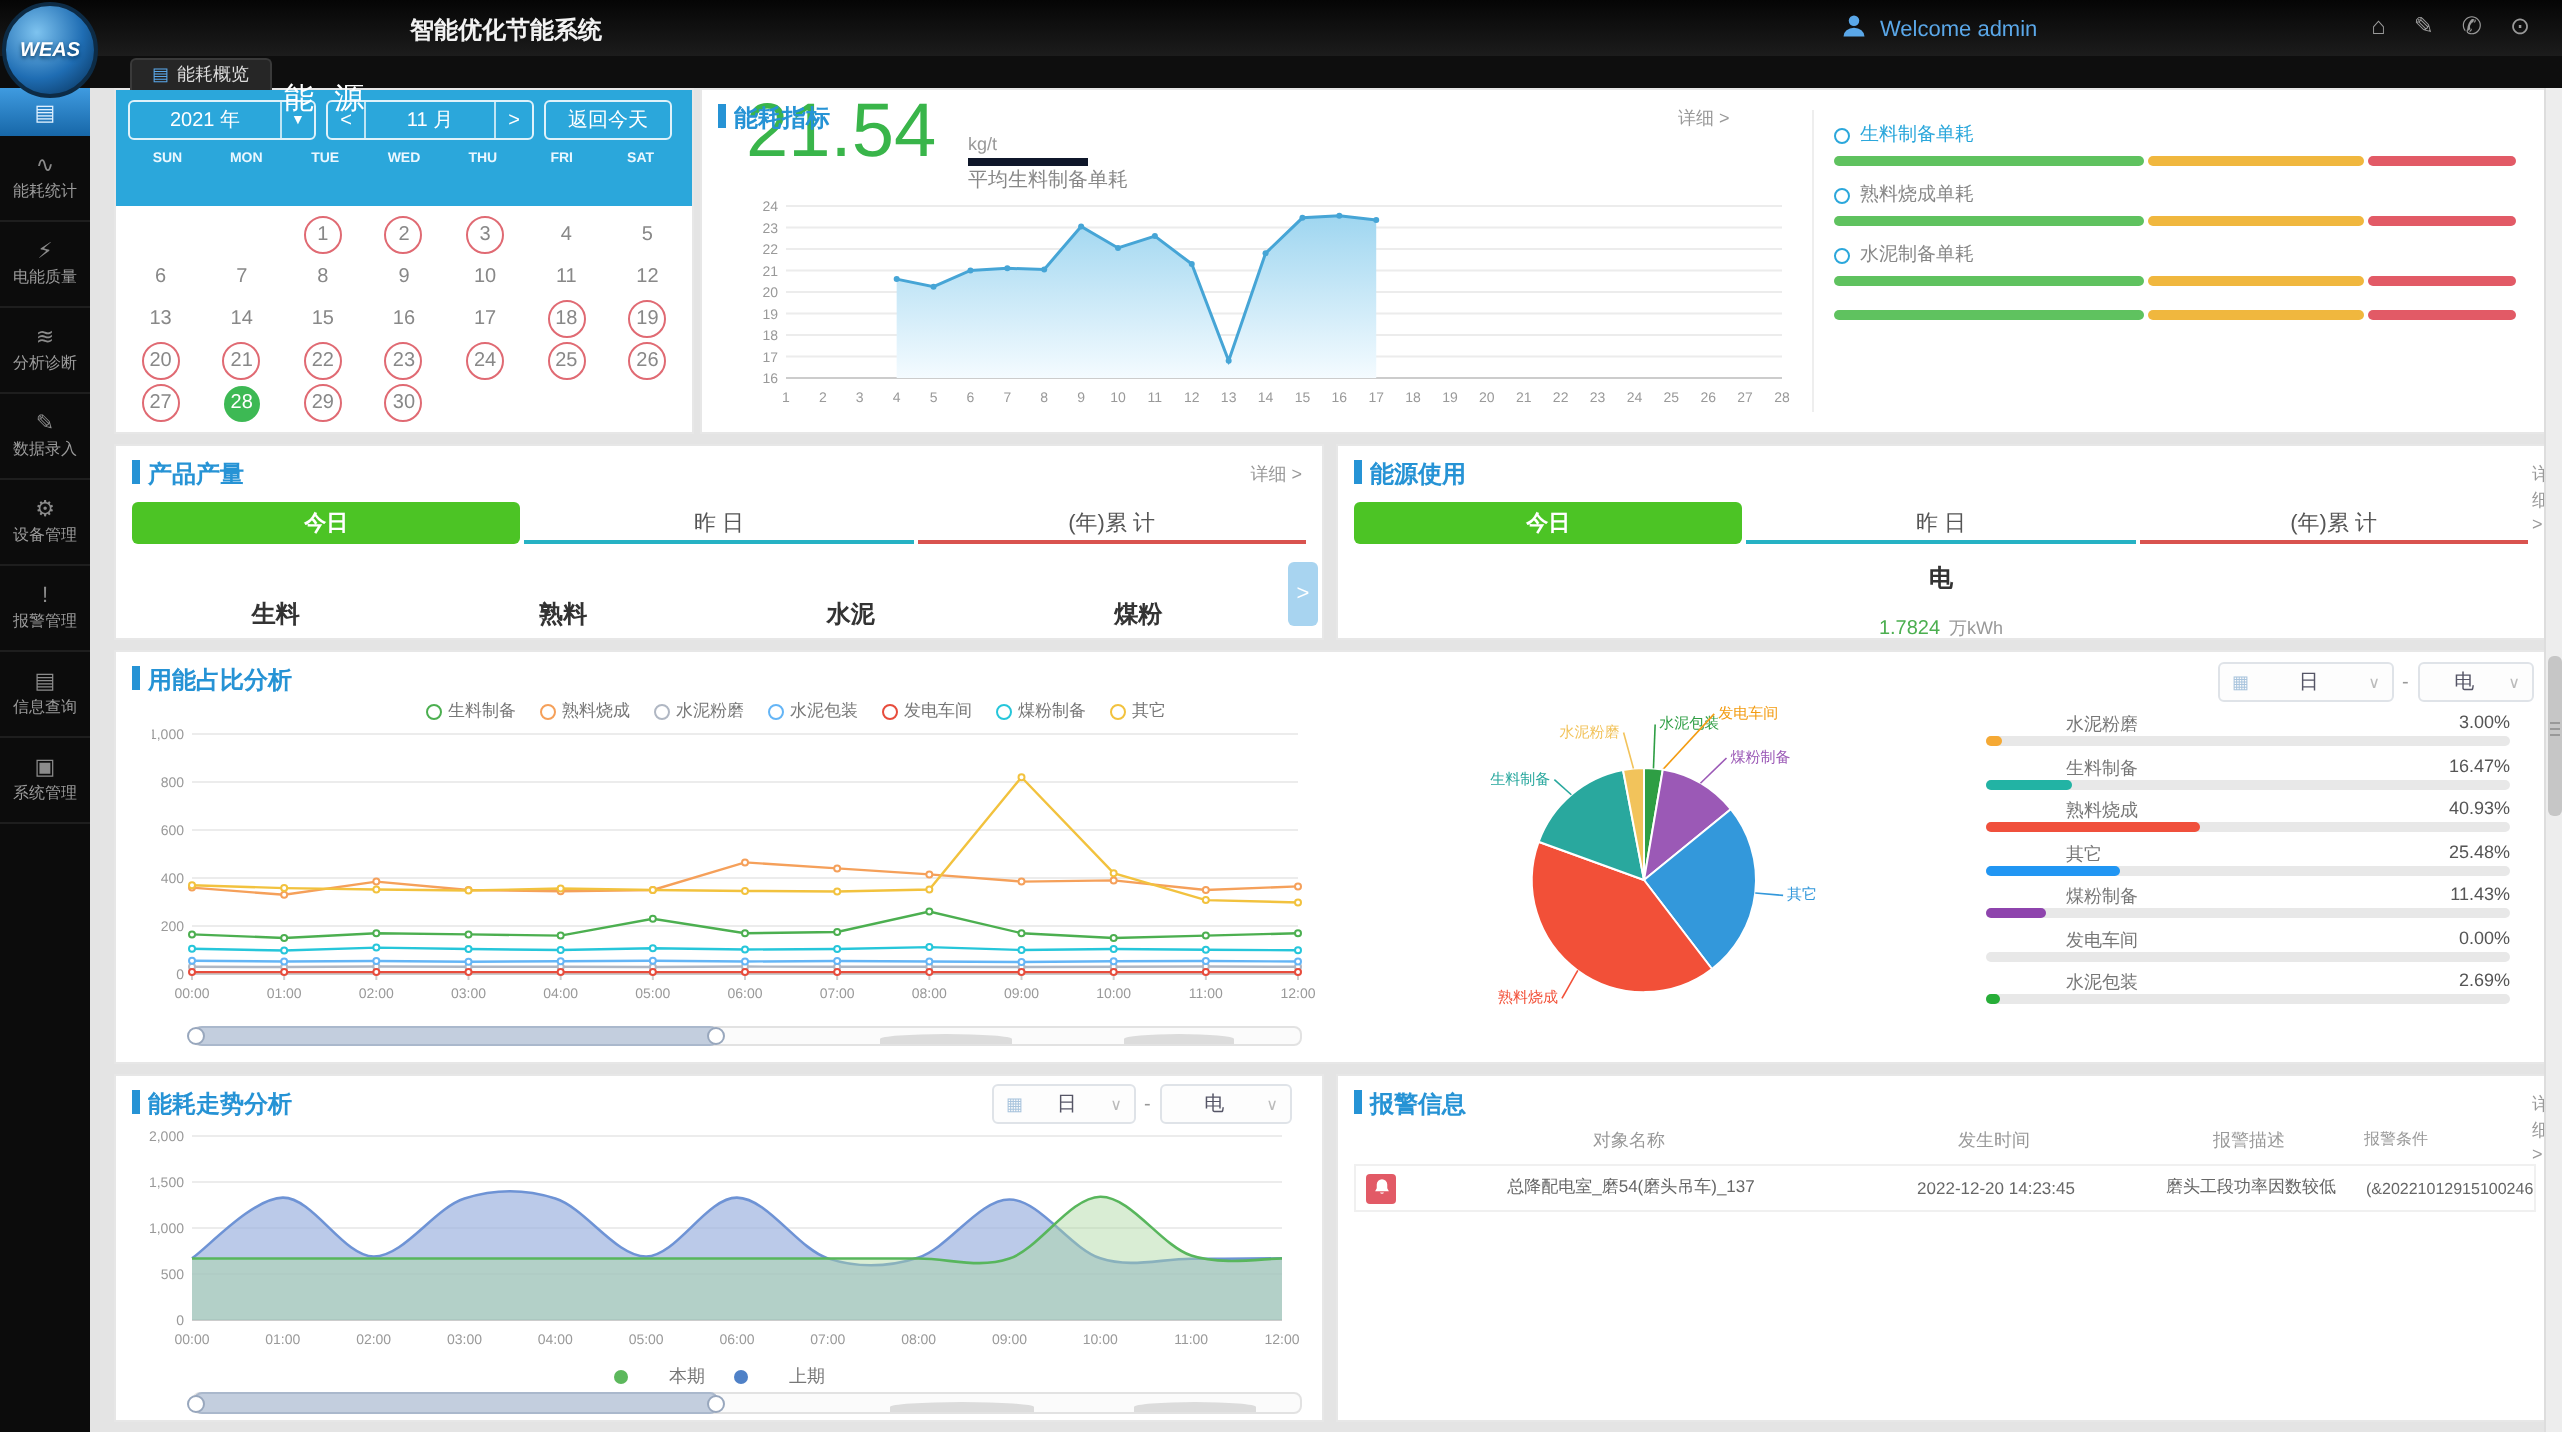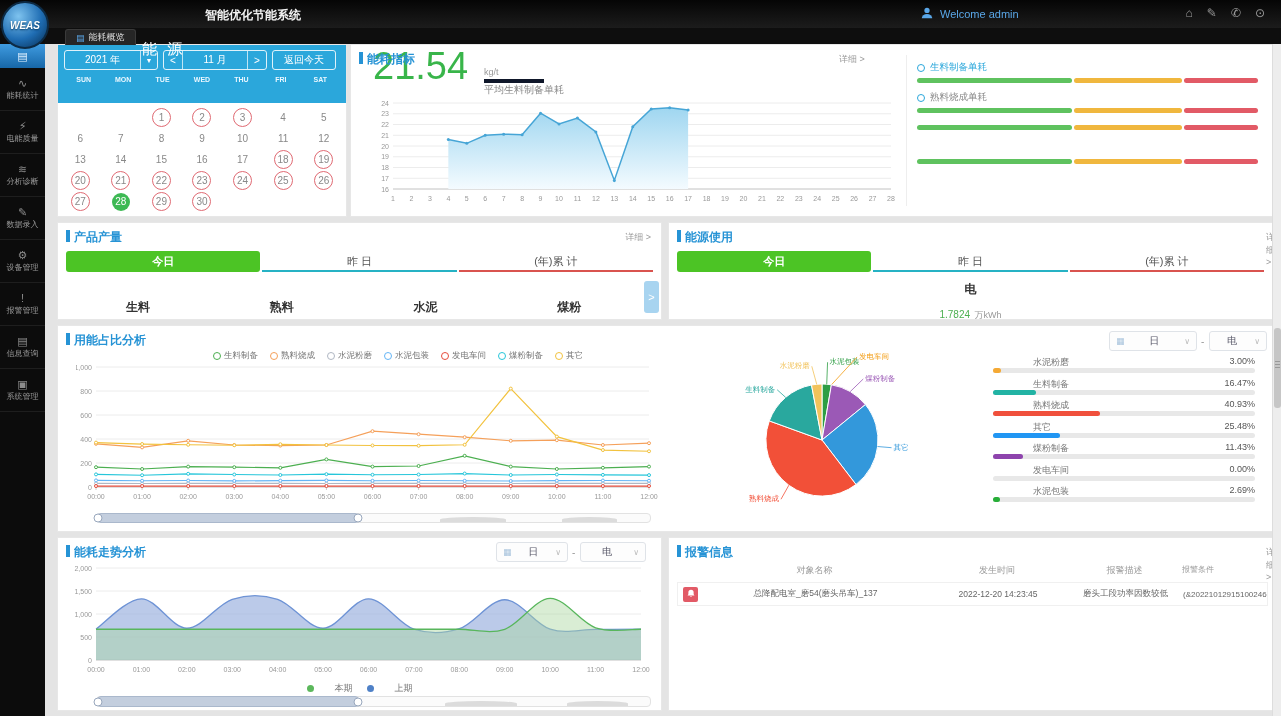--- a/index.html
+++ b/index.html
@@ -404,20 +404,24 @@
             <span class="ring-ico"></span>
             <span>熟料烧成单耗</span>
           </div>
           <div class="tri-bar">
             <span style="width: 46%; background: rgb(95, 194, 95);"></span>
             <span style="width: 32%; background: rgb(240, 183, 62);"></span>
             <span style="width: 22%; background: rgb(226, 90, 102);"></span>
           </div>
         </div>
         <div class="ind-row">
+          <div class="ind-name">
+            <span class="ring-ico"></span>
+            <span>水泥制备单耗</span>
+          </div>
           <div class="tri-bar">
             <span style="width: 46%; background: rgb(95, 194, 95);"></span>
             <span style="width: 32%; background: rgb(240, 183, 62);"></span>
             <span style="width: 22%; background: rgb(226, 90, 102);"></span>
           </div>
         </div>
         <div class="ind-row">
           <div class="tri-bar">
             <span style="width: 46%; background: rgb(95, 194, 95);"></span>
             <span style="width: 32%; background: rgb(240, 183, 62);"></span>

